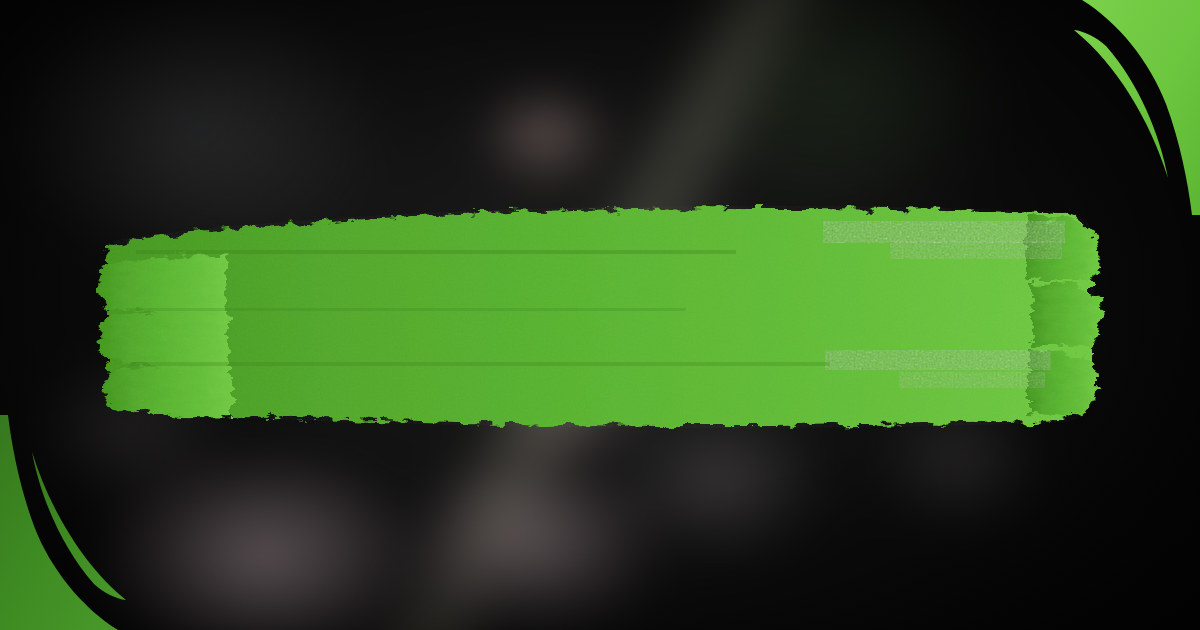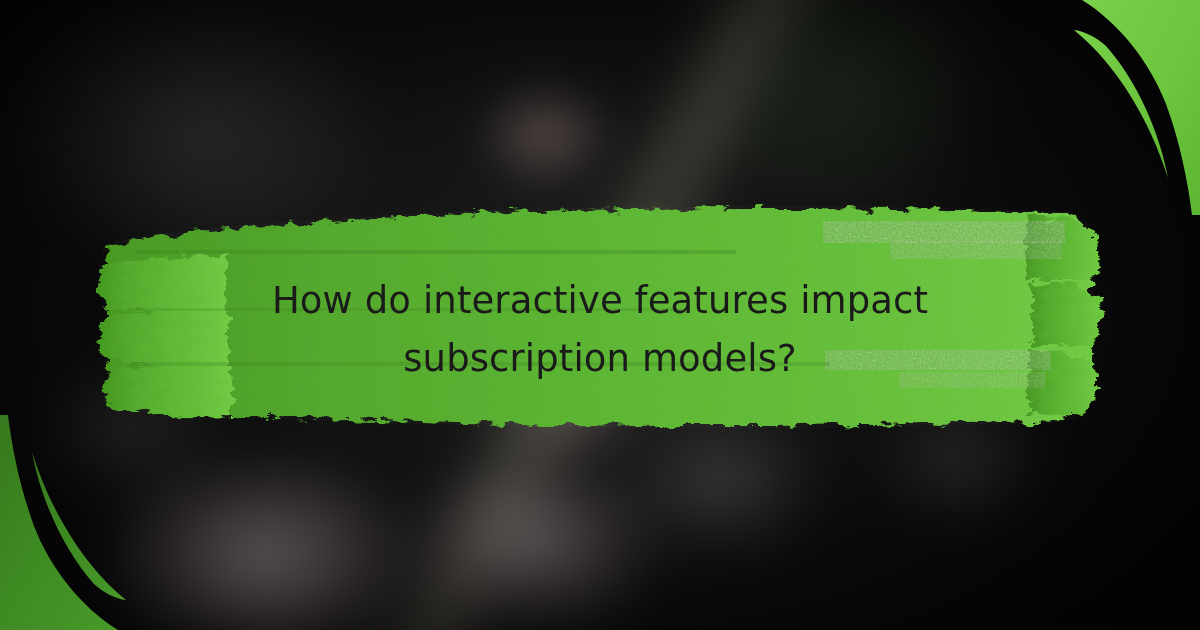--- a/index.html
+++ b/index.html
@@ -189,16 +189,14 @@
         <ellipse cx="842" cy="172" rx="102" ry="8" fill="#35691b" opacity="0.50" filter="url(#grain)"></ellipse>
         <ellipse cx="876" cy="192" rx="66" ry="6" fill="#3a7020" opacity="0.36" filter="url(#grain)"></ellipse>
 
         <rect x="40" y="62" width="600" height="4" fill="#3c7a1e" opacity="0.30"></rect>
         <rect x="30" y="120" width="560" height="3" fill="#3c7a1e" opacity="0.22"></rect>
         <rect x="34" y="174" width="700" height="4" fill="#3c7a1e" opacity="0.26"></rect>
       </g>
     </svg>
   </div>
 
-  <div class="headline">How do interactive features impact
-subscription models?</div>
 
 </div>
 
 </body></html>

